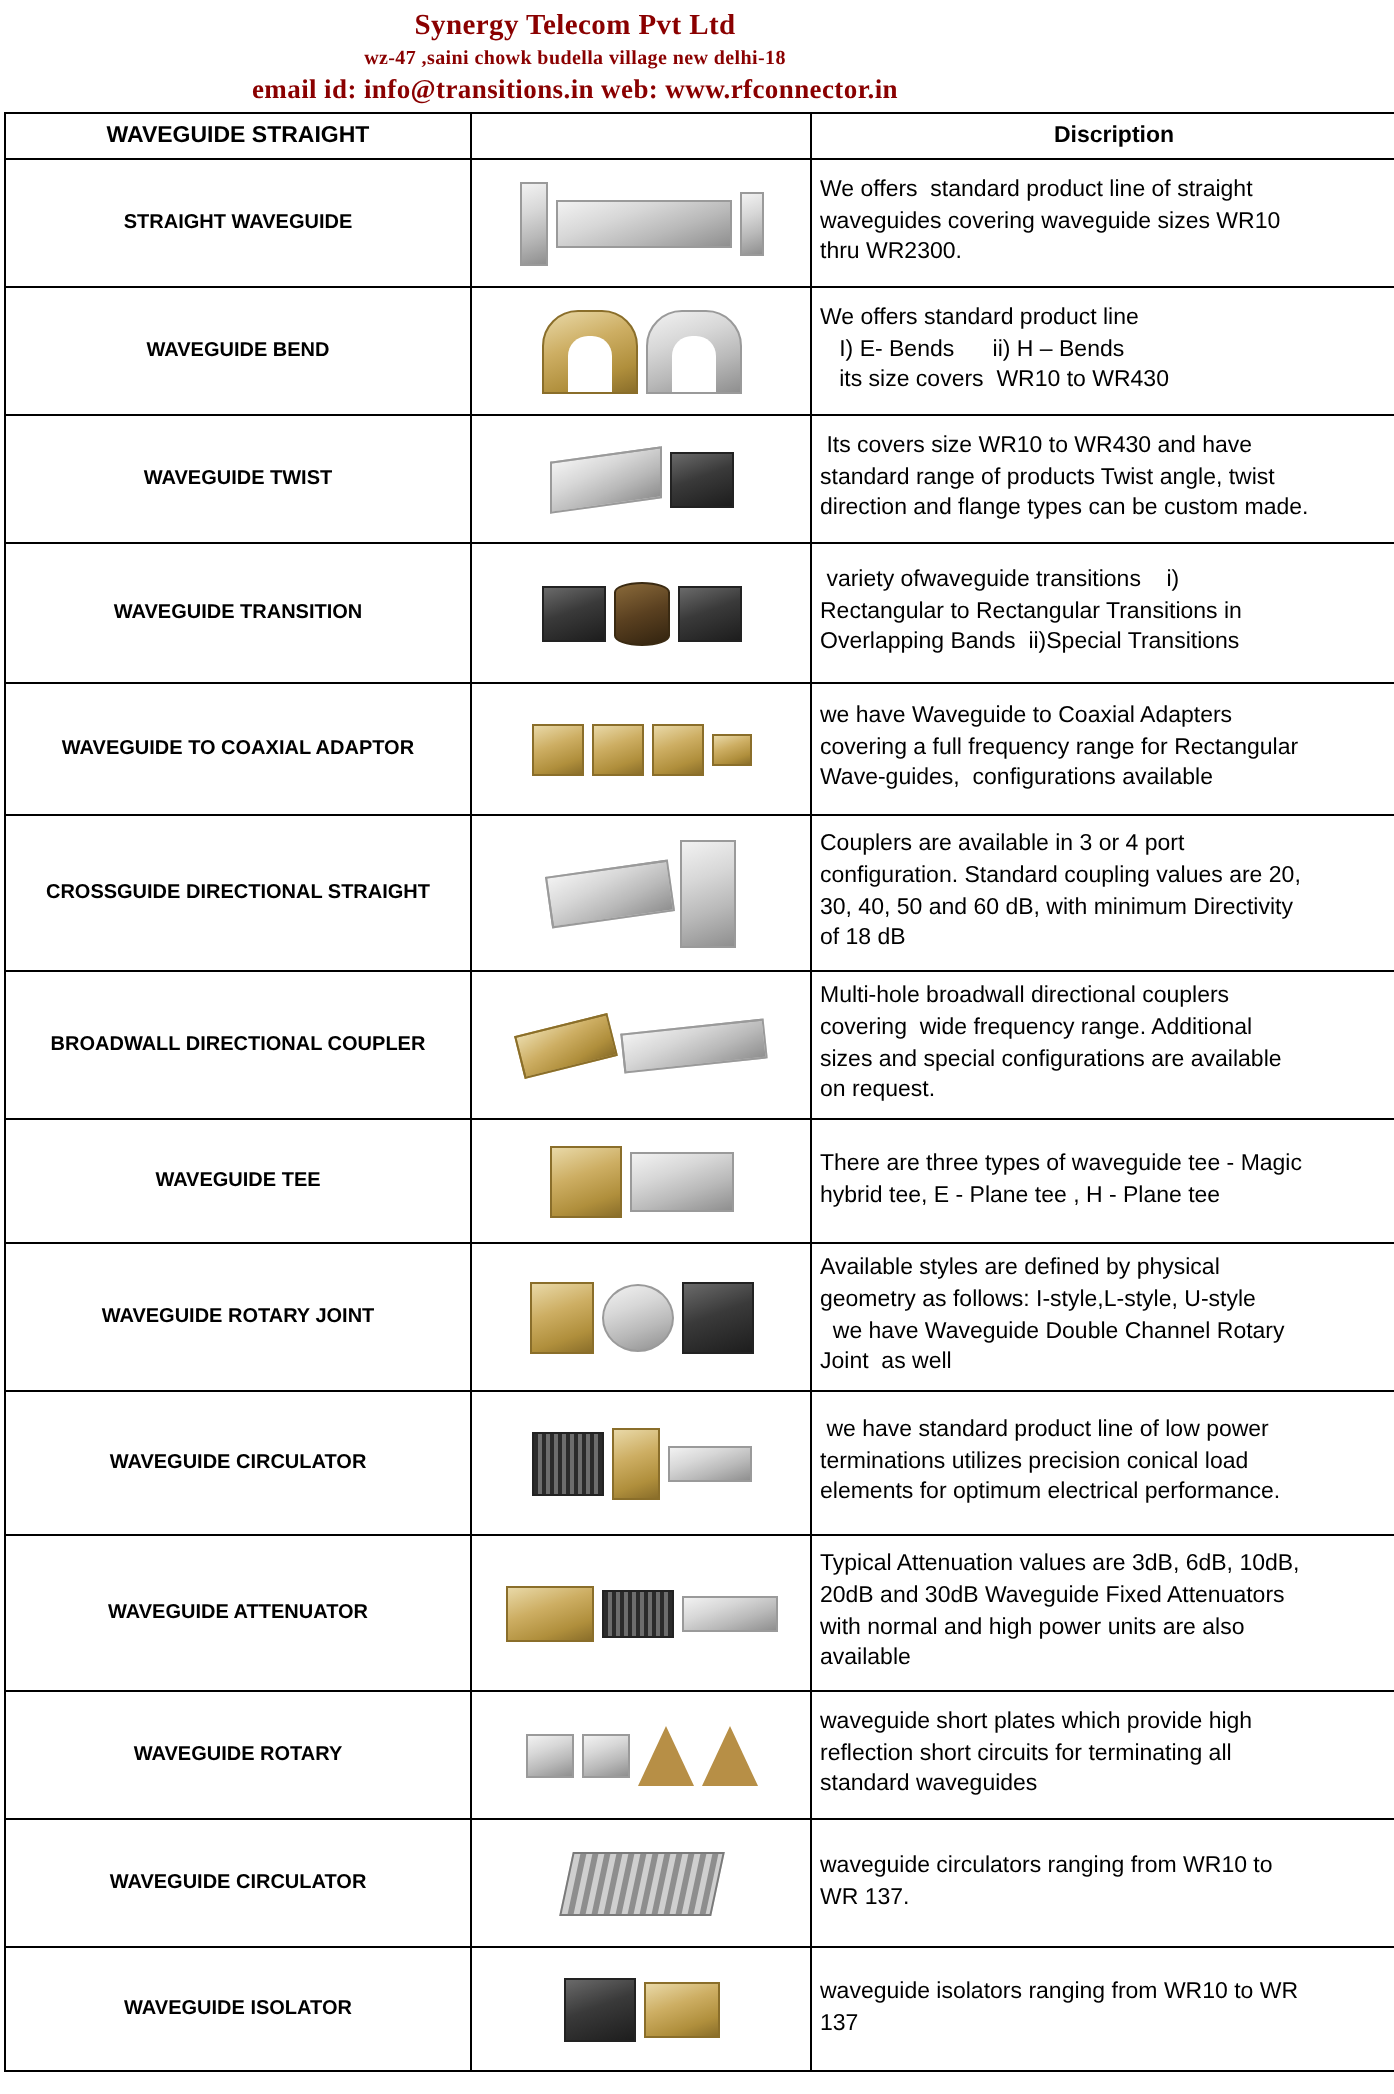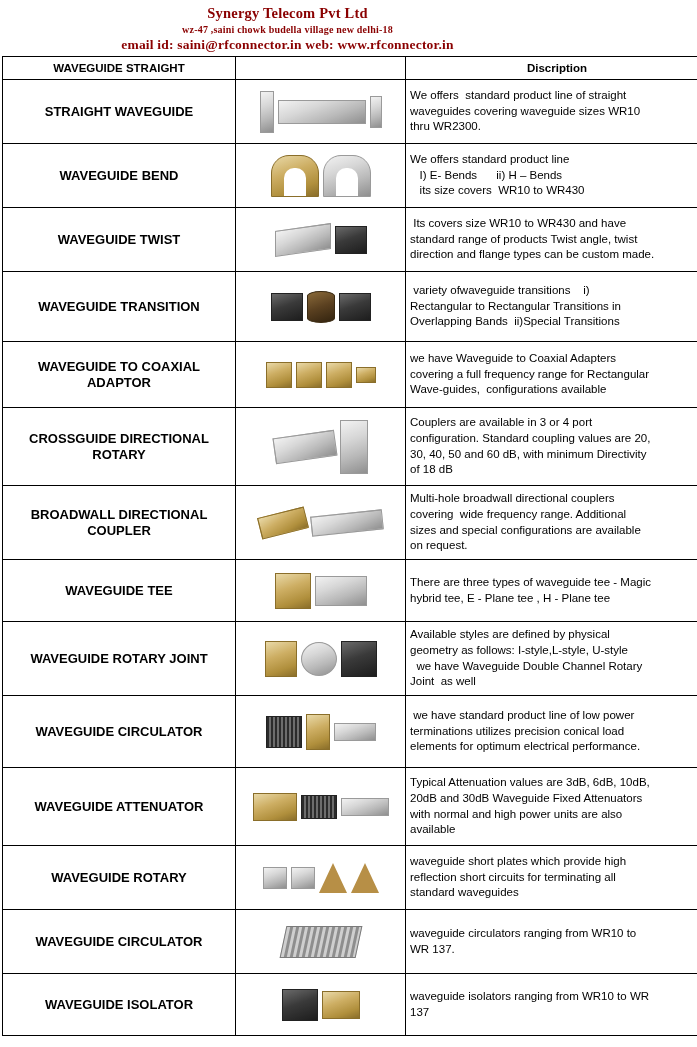--- a/index.html
+++ b/index.html
@@ -60,21 +60,21 @@
     font-weight: bold;
     text-align: center;
     padding: 1px 2px;
   }
   th.col-name { width: 228px; }
   th.col-img  { width: 165px; }
   th.col-desc { width: 298px; }
 
   td.name {
     text-align: center;
-    font-size: 13px;
+    font-size: 10px;
     font-weight: bold;
     padding: 2px 3px;
     line-height: 1.2;
   }
   td.imgcell {
     padding: 0;
     text-align: center;
     overflow: hidden;
   }
   td.desc {
@@ -155,21 +155,21 @@
 </head>
 <body>
 
 <div class="page">
 
   <div class="header">
     <div class="line line1">
       <span>Synergy Telecom Pvt  Ltd</span>
     </div>
     <div class="line line2">wz-47 ,saini chowk budella village new delhi-18</div>
-    <div class="line line3">email id: saini@rfconnector.in    web: www.rfconnector.in</div>
+    <div class="line line3">email id: info@transitions.in    web: www.rfconnector.in</div>
   </div>
 
   <table class="wg">
     <thead>
       <tr>
         <th class="col-name">WAVEGUIDE STRAIGHT</th>
         <th class="col-img"></th>
         <th class="col-desc">Discription</th>
       </tr>
     </thead>
@@ -252,21 +252,21 @@
           </div>
         </td>
         <td class="desc">
           <span class="desc-line">we have Waveguide to Coaxial Adapters</span>
           <span class="desc-line">covering a full frequency range for Rectangular</span>
           <span class="desc-line">Wave-guides,  configurations available</span>
         </td>
       </tr>
 
       <tr style="height:78px">
-        <td class="name">CROSSGUIDE DIRECTIONAL ROTARY</td>
+        <td class="name">CROSSGUIDE DIRECTIONAL STRAIGHT</td>
         <td class="imgcell">
           <div class="imgbox">
             <div class="shape metal" style="width:60px;height:24px;transform:rotate(-8deg)"></div>
             <div class="shape metal" style="width:26px;height:52px"></div>
           </div>
         </td>
         <td class="desc">
           <span class="desc-line">Couplers are available in 3 or 4 port</span>
           <span class="desc-line">configuration. Standard coupling values are 20,</span>
           <span class="desc-line">30, 40, 50 and 60 dB, with minimum Directivity</span>

